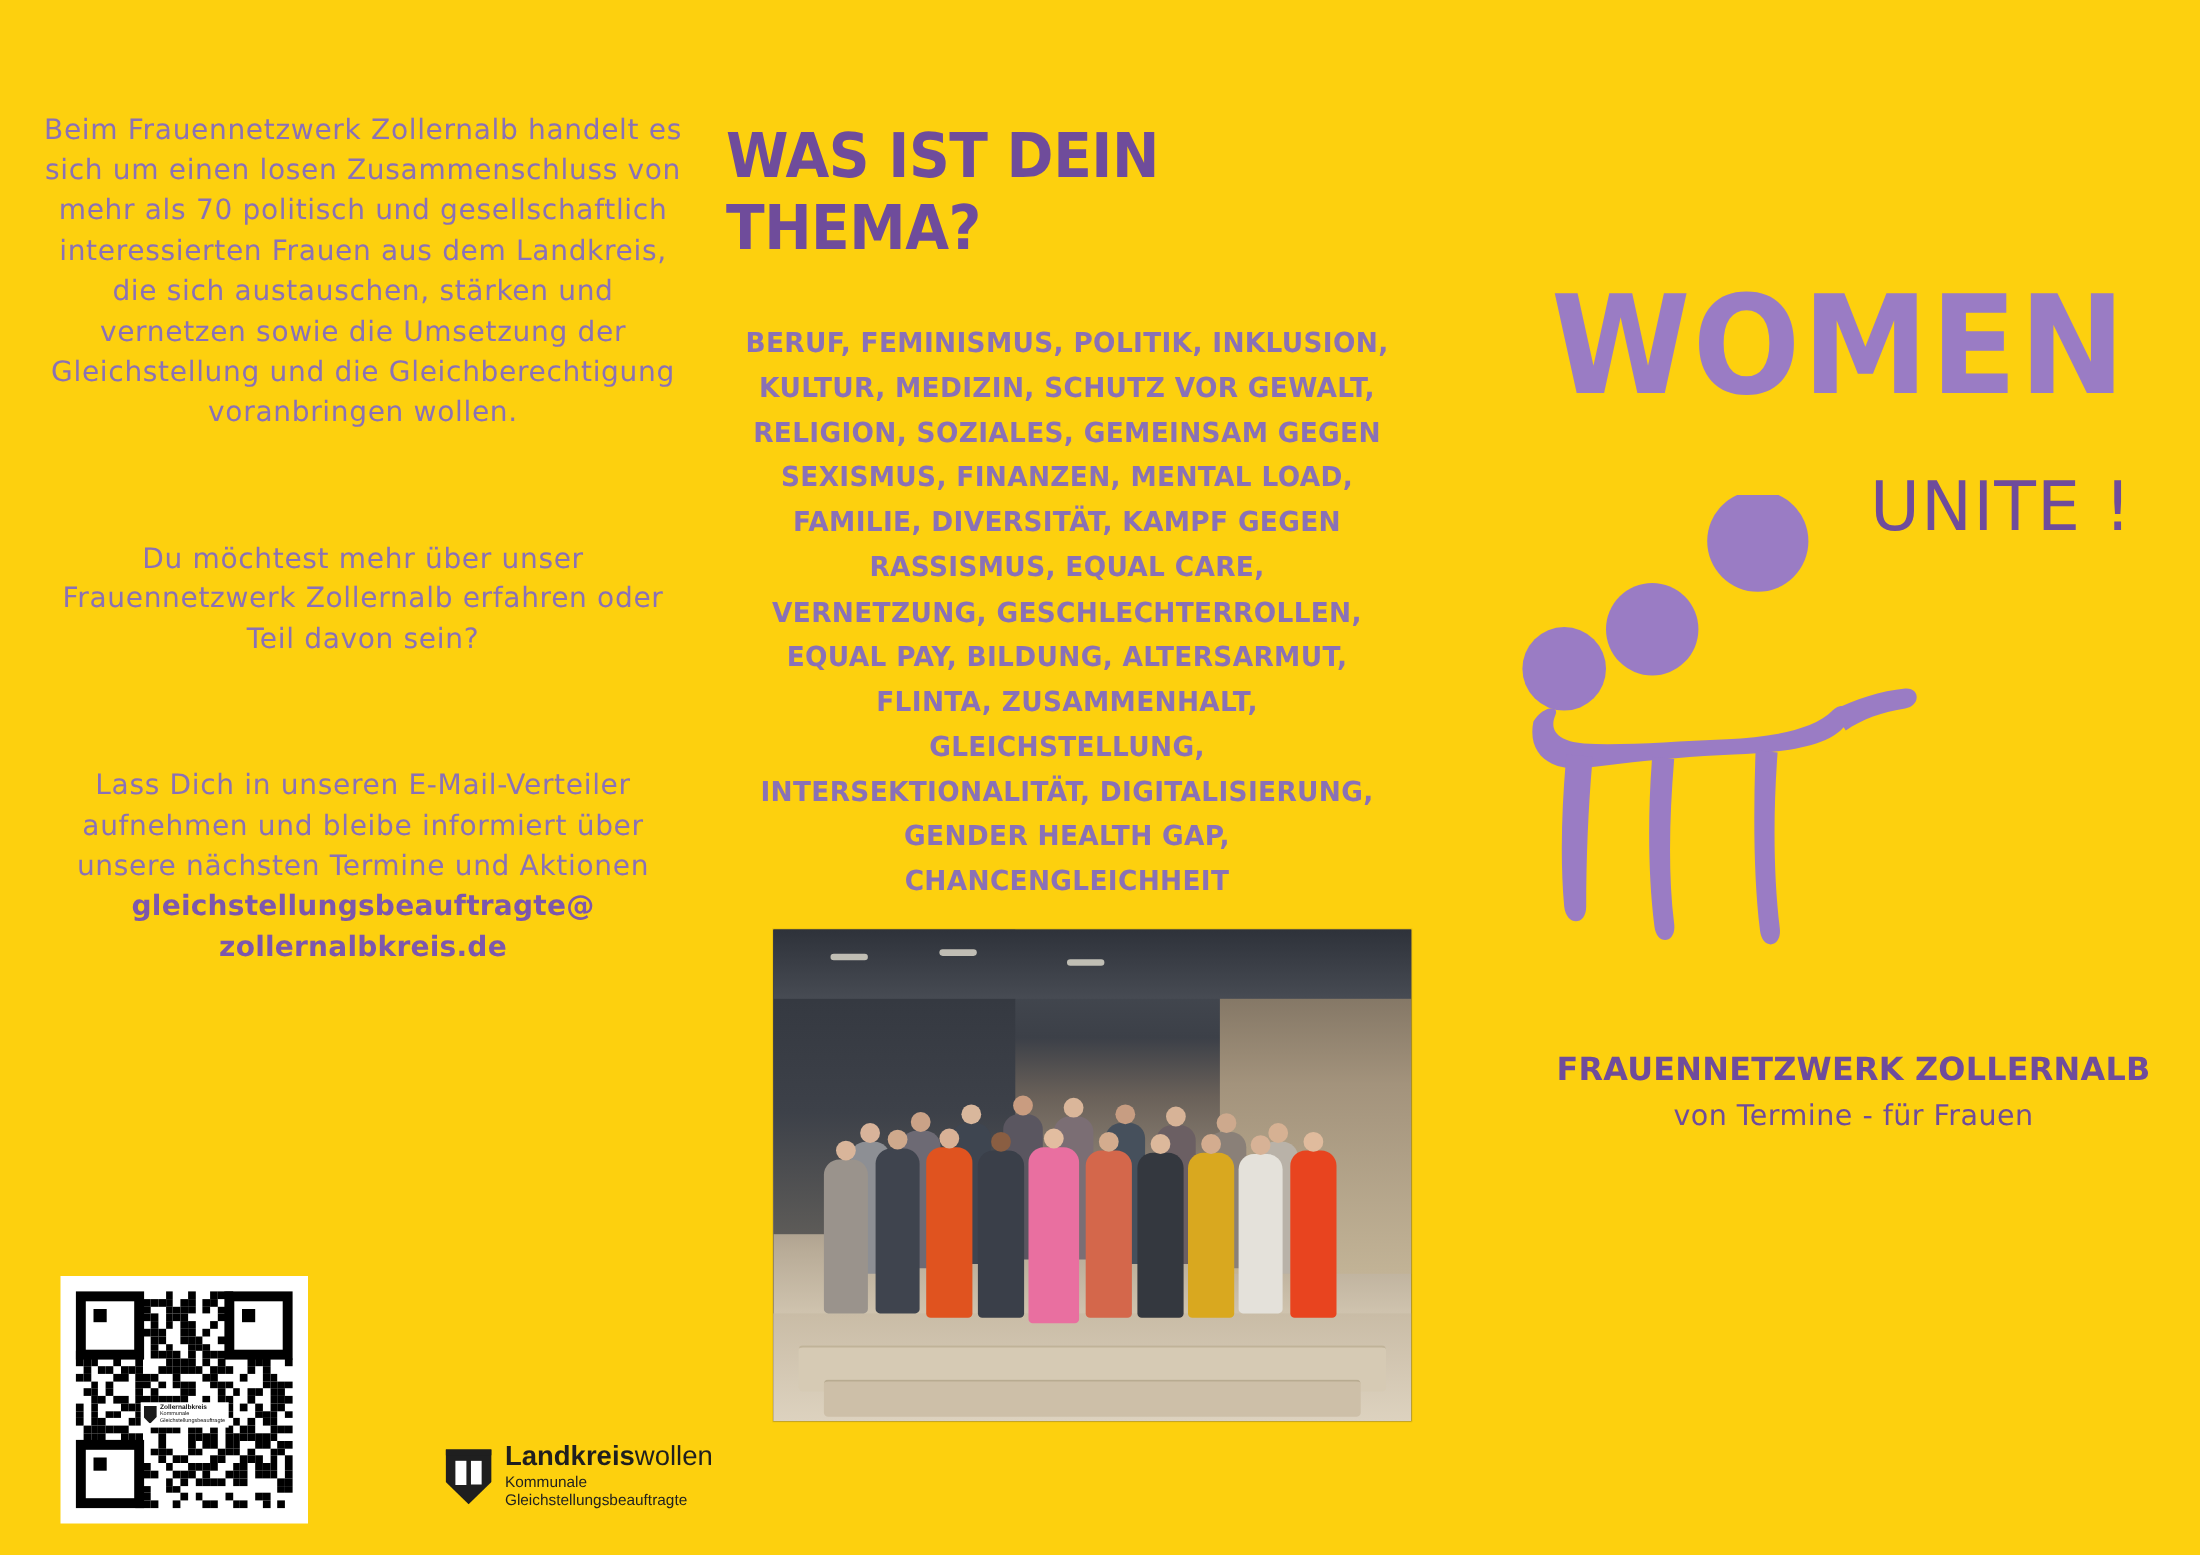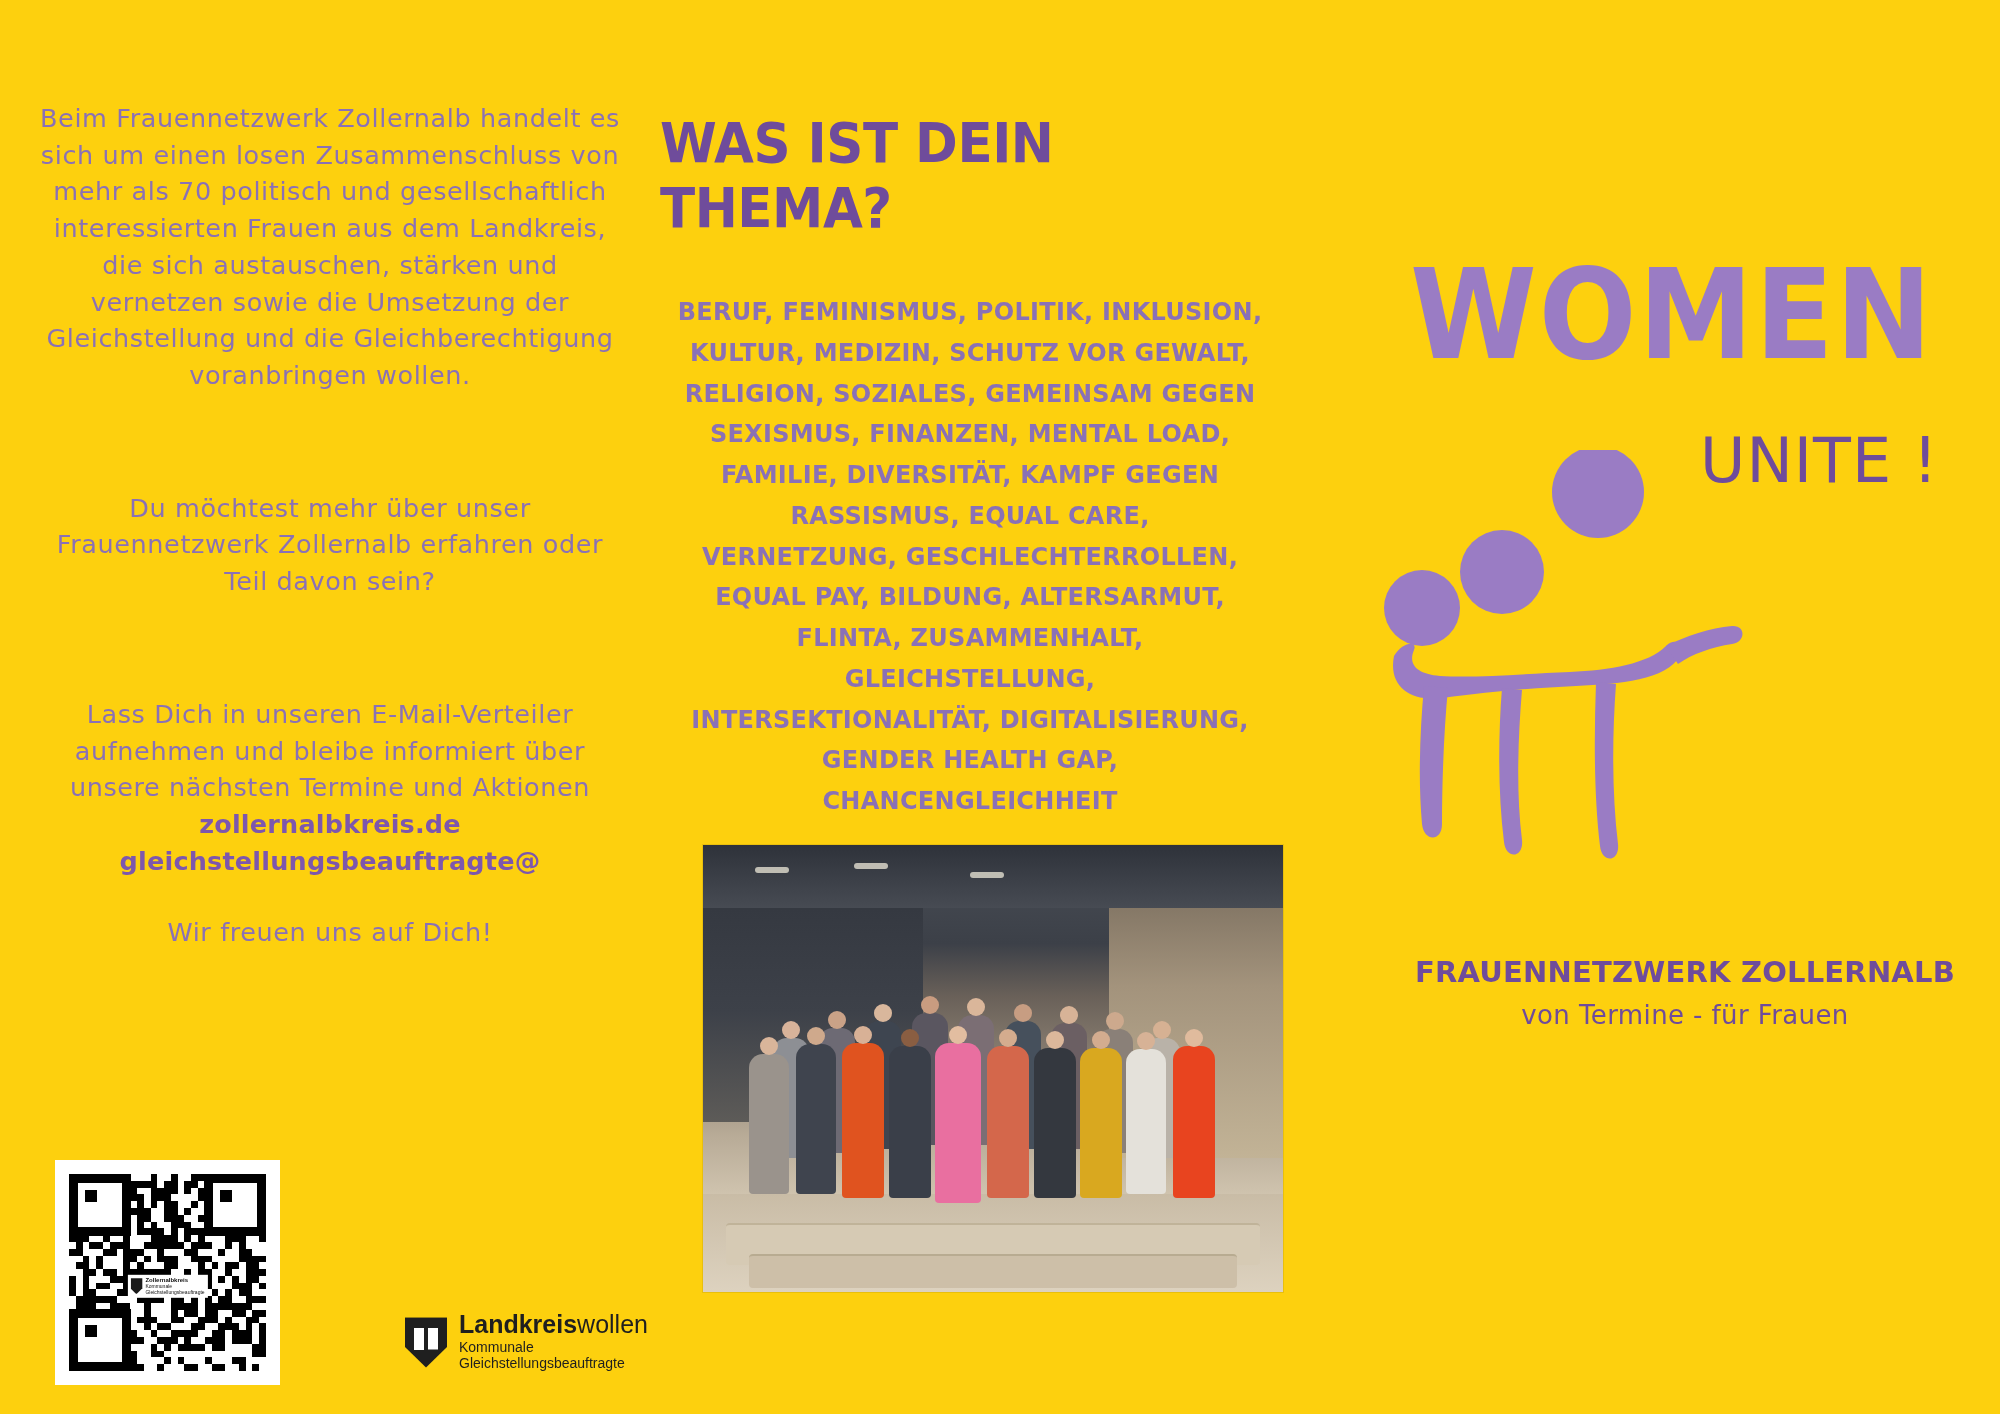--- a/index.html
+++ b/index.html
@@ -271,24 +271,23 @@
 </head>
 <body>
 
 <div class="page">
 
   <div class="left-col">
     <p class="spaced-more">Beim Frauennetzwerk Zollernalb handelt es sich um einen losen Zusammenschluss von mehr als 70 politisch und gesellschaftlich interessierten Frauen aus dem Landkreis, die sich austauschen, stärken und vernetzen sowie die Umsetzung der Gleichstellung und die Gleichberechtigung voranbringen wollen.</p>
     <p class="spaced-more">Du möchtest mehr über unser Frauennetzwerk Zollernalb erfahren oder Teil davon sein?</p>
     <p>
       <span>Lass Dich in unseren E-Mail-Verteiler aufnehmen und bleibe informiert über unsere nächsten Termine und Aktionen</span>
+      <span class="email-line">gleichstellungsbeauftragte@</span>
       <span class="email-line">zollernalbkreis.de</span>
-      <span class="email-line">gleichstellungsbeauftragte@</span>
     </p>
-    <p>Wir freuen uns auf Dich!</p>
   </div>
 
   <div class="mid-col">
     <div class="headline">WAS IST DEIN THEMA?</div>
     <div class="topics">
       <div>BERUF, FEMINISMUS, POLITIK, INKLUSION,</div>
       <div>KULTUR, MEDIZIN, SCHUTZ VOR GEWALT,</div>
       <div>RELIGION, SOZIALES, GEMEINSAM GEGEN</div>
       <div>SEXISMUS, FINANZEN, MENTAL LOAD,</div>
       <div>FAMILIE, DIVERSITÄT, KAMPF GEGEN</div>

